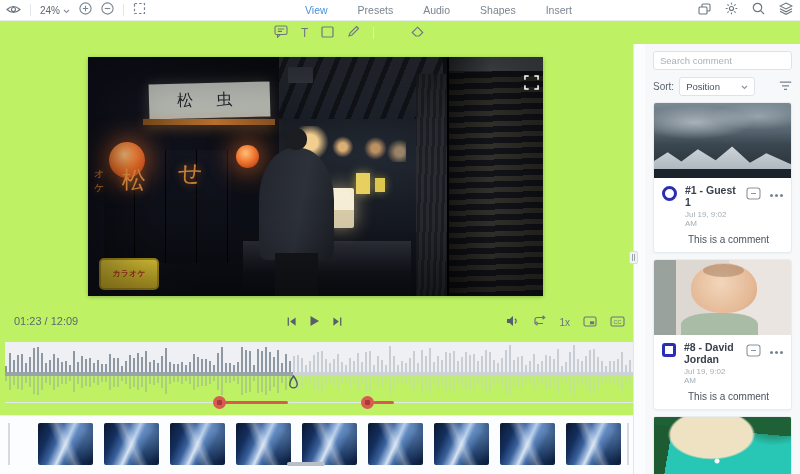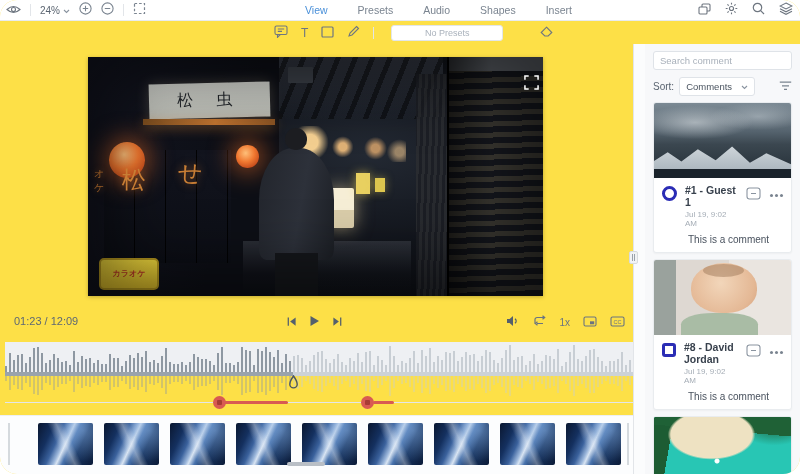--- a/index.html
+++ b/index.html
@@ -1,17 +1,17 @@
 <!DOCTYPE html>
 <html><head>
 <meta charset="utf-8">
 <style>
   * { margin:0; padding:0; box-sizing:border-box; }
   body { font-family:"Liberation Sans", sans-serif; background:#fff; }
-  .app { position:relative; width:800px; height:474px; background:#fde047; overflow:hidden; font-family:"Liberation Sans", sans-serif;border-radius:17px; }
+  .app { position:relative; width:800px; height:474px; background:#bef264; overflow:hidden; font-family:"Liberation Sans", sans-serif; }
 
   
   .topbar { position:absolute; top:0; left:0; right:0; height:21px; background:#fff; border-bottom:1px solid #e8ebef; z-index:30; }
   .tb-left { position:absolute; left:6px; top:0; height:100%; display:flex; align-items:center; gap:9px; }
   .tb-sep { width:1px; height:12px; background:#e2e5e9; }
   .icon-btn { display:flex; align-items:center; justify-content:center; background:none; border:none; color:#6e7680; }
   .zoom-ctl { display:flex; align-items:center; gap:3px; color:#5a6470; font-size:10px; }
   .tabs { position:absolute; left:305px; top:0; height:100%; display:flex; align-items:center; gap:30px; }
   .tab { font-size:10.5px; color:#7a8490; background:none; border:none; }
   .tab.active { color:#4a90d9; }
@@ -232,21 +232,20 @@
         <span><svg width="13" height="12" viewBox="0 0 13 12" fill="none" stroke="#6e7680" stroke-width="1.2">
               <rect x="1" y="1" width="11" height="10" rx="1"></rect>
             </svg></span>
       </button>
       <button class="icon-btn">
         <span><svg width="13" height="13" viewBox="0 0 13 13" fill="none" stroke="#6e7680" stroke-width="1.1">
               <path d="M9.5 1.5l2 2-6.5 6.5-3 1 1-3z"></path>
             </svg></span>
       </button>
       <span class="tb-sep"></span>
-      <button class="presets">No Presets</button>
       <button class="icon-btn eraser-wrap">
         <span><svg width="13" height="12" viewBox="0 0 13 12" fill="none" stroke="#6e7680" stroke-width="1.1">
               <path d="M6.5 1.2L11.8 6.5L8.2 10H4.8L1.2 6.5Z"></path>
             </svg></span>
       </button>
     </div>
   </div>
 
   <div class="video">
     <div class="vs-beams"></div>
@@ -694,21 +693,21 @@
   <div class="v-handle">
       <b></b>
       <b></b>
     </div>
 
   <aside class="sidebar">
     <input class="search-input" type="text" placeholder="Search comment" style="">
     <div class="sort-row">
       <span class="sort-label">Sort:</span>
       <div class="sort-select">
-        <span>Comments</span>
+        <span>Position</span>
         <span><svg width="7" height="5" viewBox="0 0 7 5" fill="none" stroke="#8a94a0" stroke-width="1.1">
               <path d="M1 1l2.5 2.5L6 1"></path>
             </svg></span>
       </div>
       <button class="filter-btn">
         <span><svg width="13" height="10" viewBox="0 0 13 10" fill="none" stroke="#7a8490" stroke-width="1.3">
               <path d="M.8 1.2h11.4M3 4.8h7M5 8.4h3"></path>
             </svg></span>
       </button>
     </div>

